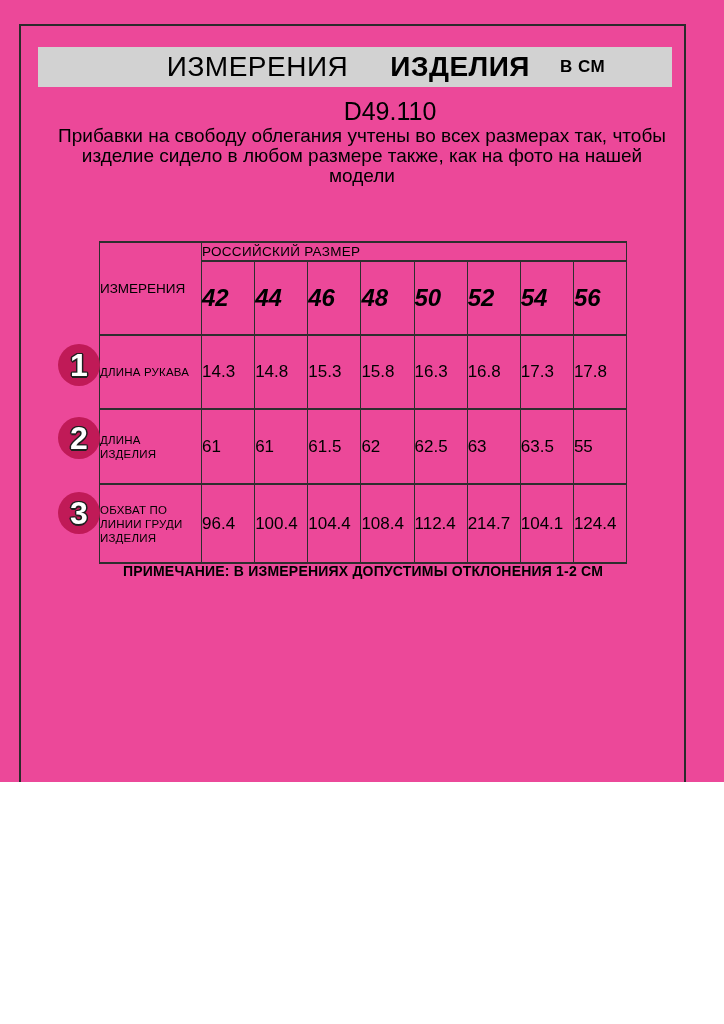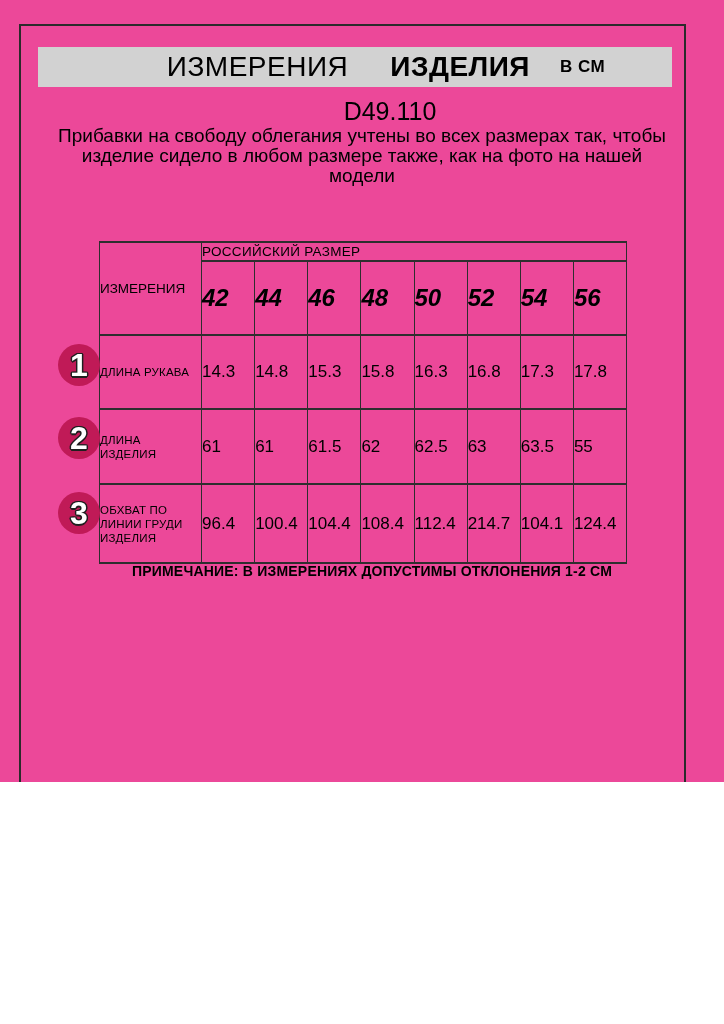--- a/index.html
+++ b/index.html
@@ -51,21 +51,21 @@
   .marker span{
     color:#ffffff;font-weight:bold;font-size:32px;line-height:1;
     text-shadow:-1.5px 0 #1f1f1f,1.5px 0 #1f1f1f,0 -1.5px #1f1f1f,0 1.5px #1f1f1f,
                 -1px -1px #1f1f1f,1px -1px #1f1f1f,-1px 1px #1f1f1f,1px 1px #1f1f1f;
   }
   .m1{top:344px;}
   .m2{top:417px;}
   .m3{top:492px;}
   
   .note{
-    position:absolute;left:108px;top:563px;width:528px;text-align:center;
+    position:absolute;left:99px;top:563px;width:528px;text-align:center;
     font-size:14px;font-weight:bold;letter-spacing:.2px;
   }
 </style>
 </head>
 <body>
 
 <div class="page">
   <div class="page-border"></div>
 
   <div class="title-band">

